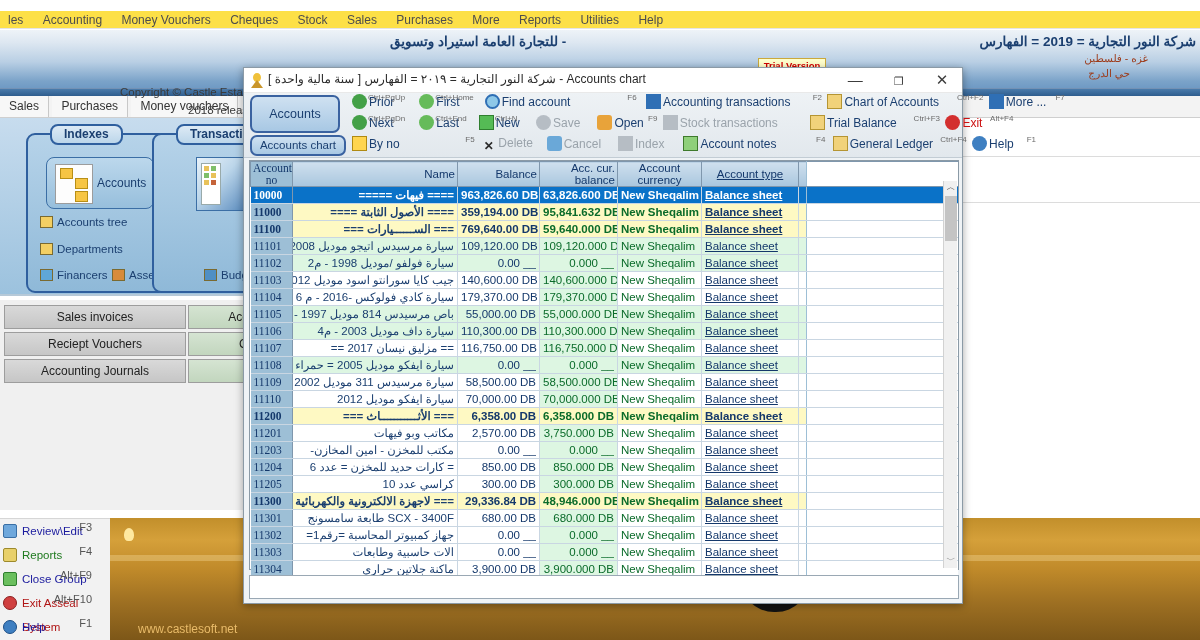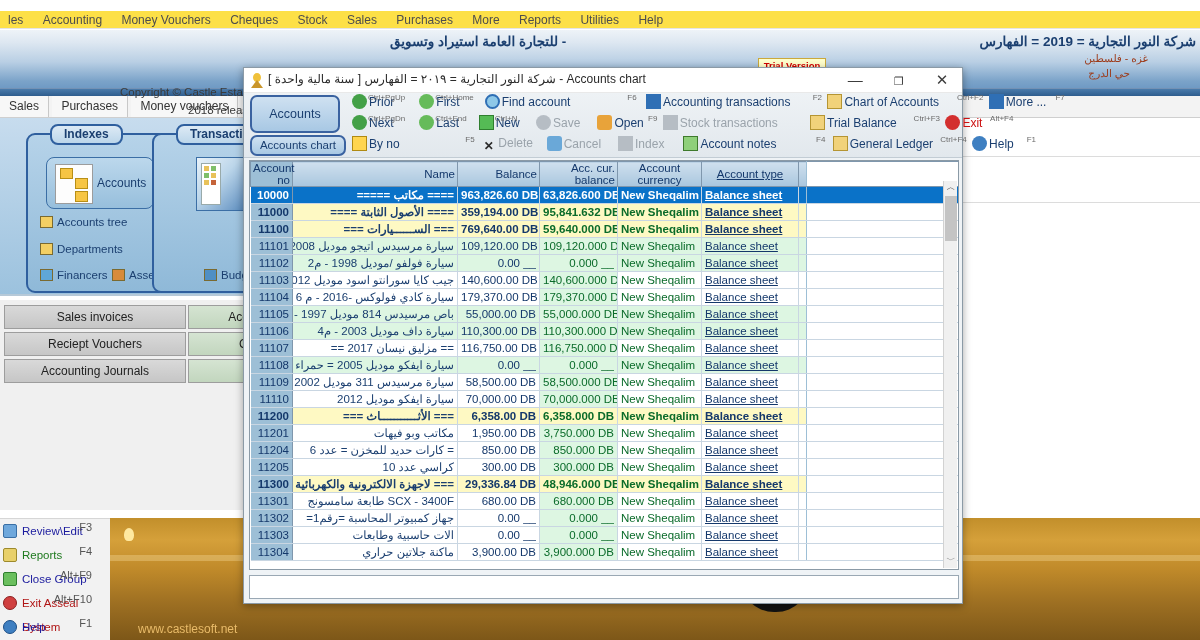--- a/index.html
+++ b/index.html
@@ -226,21 +226,21 @@
   table.grid { border-collapse: collapse; width: 100%; table-layout: fixed; }
   table.grid th {
     background: linear-gradient(to bottom,#cfe0ee,#a9c6de);
     border: 1px solid #7f97ad; color: #14386b; font-weight: normal;
     font-size: 11.5px; height: 19px; padding: 0 2px;
   }
   table.grid td {
     border-bottom: 1px solid #c9d6e2; border-right: 1px solid #c9d6e2;
     height: 17px; font-size: 11.5px; padding: 0 3px; white-space: nowrap; overflow: hidden;
   }
-  .c-no { width: 42px; text-align: right; background: #9dbfd6 !important; color: #14386b; border-right: 1px solid #7f97ad !important; }
+  .c-no { width: 42px; background: #9dbfd6 !important; color: #14386b; border-right: 1px solid #7f97ad !important; font-family: Liberation Serif, serif; }
   .c-name { width: 165px; direction: rtl; text-align: right; color: #1b3f70; }
   .c-bal { width: 82px; text-align: right; color: #14386b; }
   .c-acc { width: 78px; text-align: right; color: #0a6b2a; }
   .c-cur { width: 84px; color: #0a6b2a; padding-left: 4px; }
   .c-type { width: 97px; color: #14386b; padding-left: 4px; text-decoration: underline; }
   .c-pad { width: 8px; border-right: 1px solid #9dbfd6 !important; }
   .c-rest { background: #fff !important; border-right: none !important; }
 
   tr.r-sel td { background: #0a72c8 !important; color: #fff !important; font-weight: bold; }
   tr.r-sel td.c-no { background: #0a72c8 !important; color:#fff !important; }
@@ -516,21 +516,21 @@
             <th class="c-acc">Acc. cur. balance</th>
             <th class="c-cur">Account currency</th>
             <th class="c-type">Account type</th>
             <th class="c-pad"></th>
             <th class="c-rest"></th>
           </tr>
         </thead>
         <tbody id="grid-body">
             <tr class="r-sel">
               <td class="c-no">10000</td>
-              <td class="c-name">==== مكاتب  =====</td>
+              <td class="c-name">==== فيهات  =====</td>
               <td class="c-bal">963,826.60 DB</td>
               <td class="c-acc">63,826.600 DB</td>
               <td class="c-cur">New Sheqalim</td>
               <td class="c-type">Balance sheet</td>
               <td class="c-pad"></td>
               <td class="c-rest"></td>
             </tr>
             <tr class="r-head">
               <td class="c-no">11000</td>
               <td class="c-name">==== الأصول الثابتة ====</td>
@@ -657,22 +657,32 @@
               <td class="c-bal">6,358.00 DB</td>
               <td class="c-acc">6,358.000 DB</td>
               <td class="c-cur">New Sheqalim</td>
               <td class="c-type">Balance sheet</td>
               <td class="c-pad"></td>
               <td class="c-rest"></td>
             </tr>
             <tr class="r-white">
               <td class="c-no">11201</td>
               <td class="c-name">مكاتب وبو فيهات</td>
-              <td class="c-bal">1,950.00 DB</td>
+              <td class="c-bal">2,570.00 DB</td>
               <td class="c-acc">3,750.000 DB</td>
+              <td class="c-cur">New Sheqalim</td>
+              <td class="c-type">Balance sheet</td>
+              <td class="c-pad"></td>
+              <td class="c-rest"></td>
+            </tr>
+            <tr class="r-white">
+              <td class="c-no">11203</td>
+              <td class="c-name">مكتب للمخزن - امين المخازن-</td>
+              <td class="c-bal">0.00 __</td>
+              <td class="c-acc">0.000 __</td>
               <td class="c-cur">New Sheqalim</td>
               <td class="c-type">Balance sheet</td>
               <td class="c-pad"></td>
               <td class="c-rest"></td>
             </tr>
             <tr class="r-white">
               <td class="c-no">11204</td>
               <td class="c-name">= كارات حديد للمخزن = عدد 6</td>
               <td class="c-bal">850.00 DB</td>
               <td class="c-acc">850.000 DB</td>

